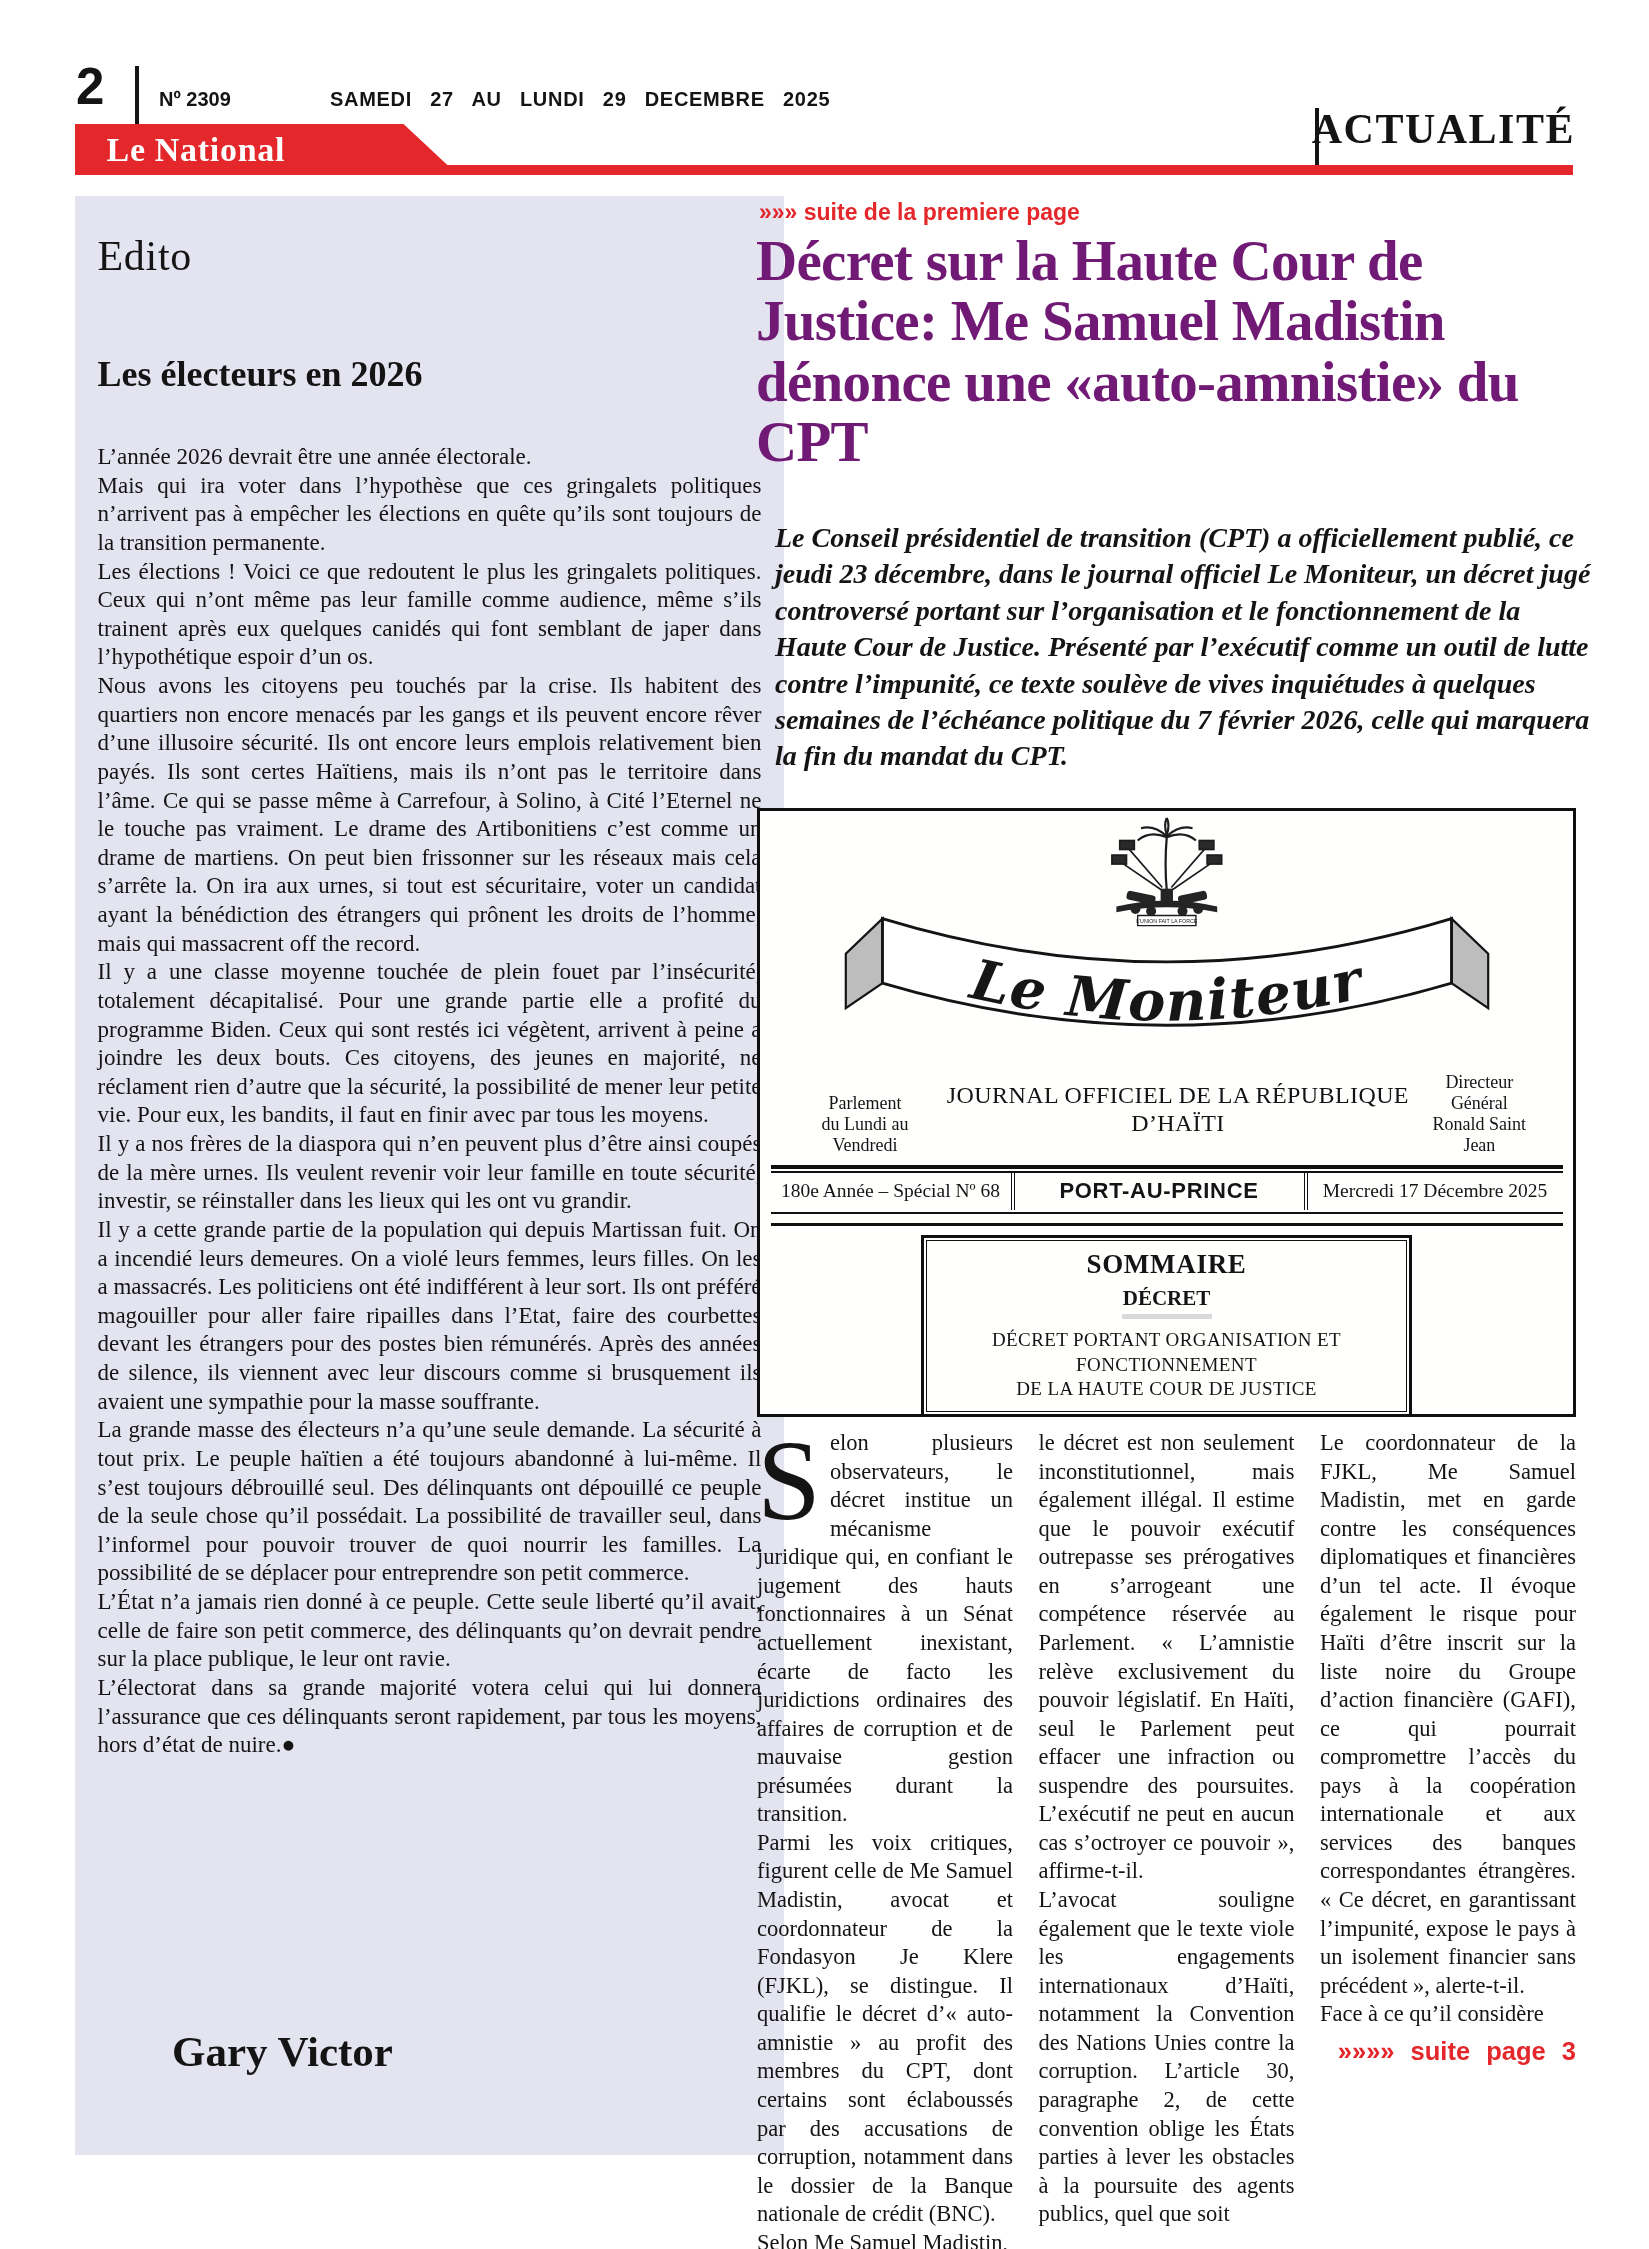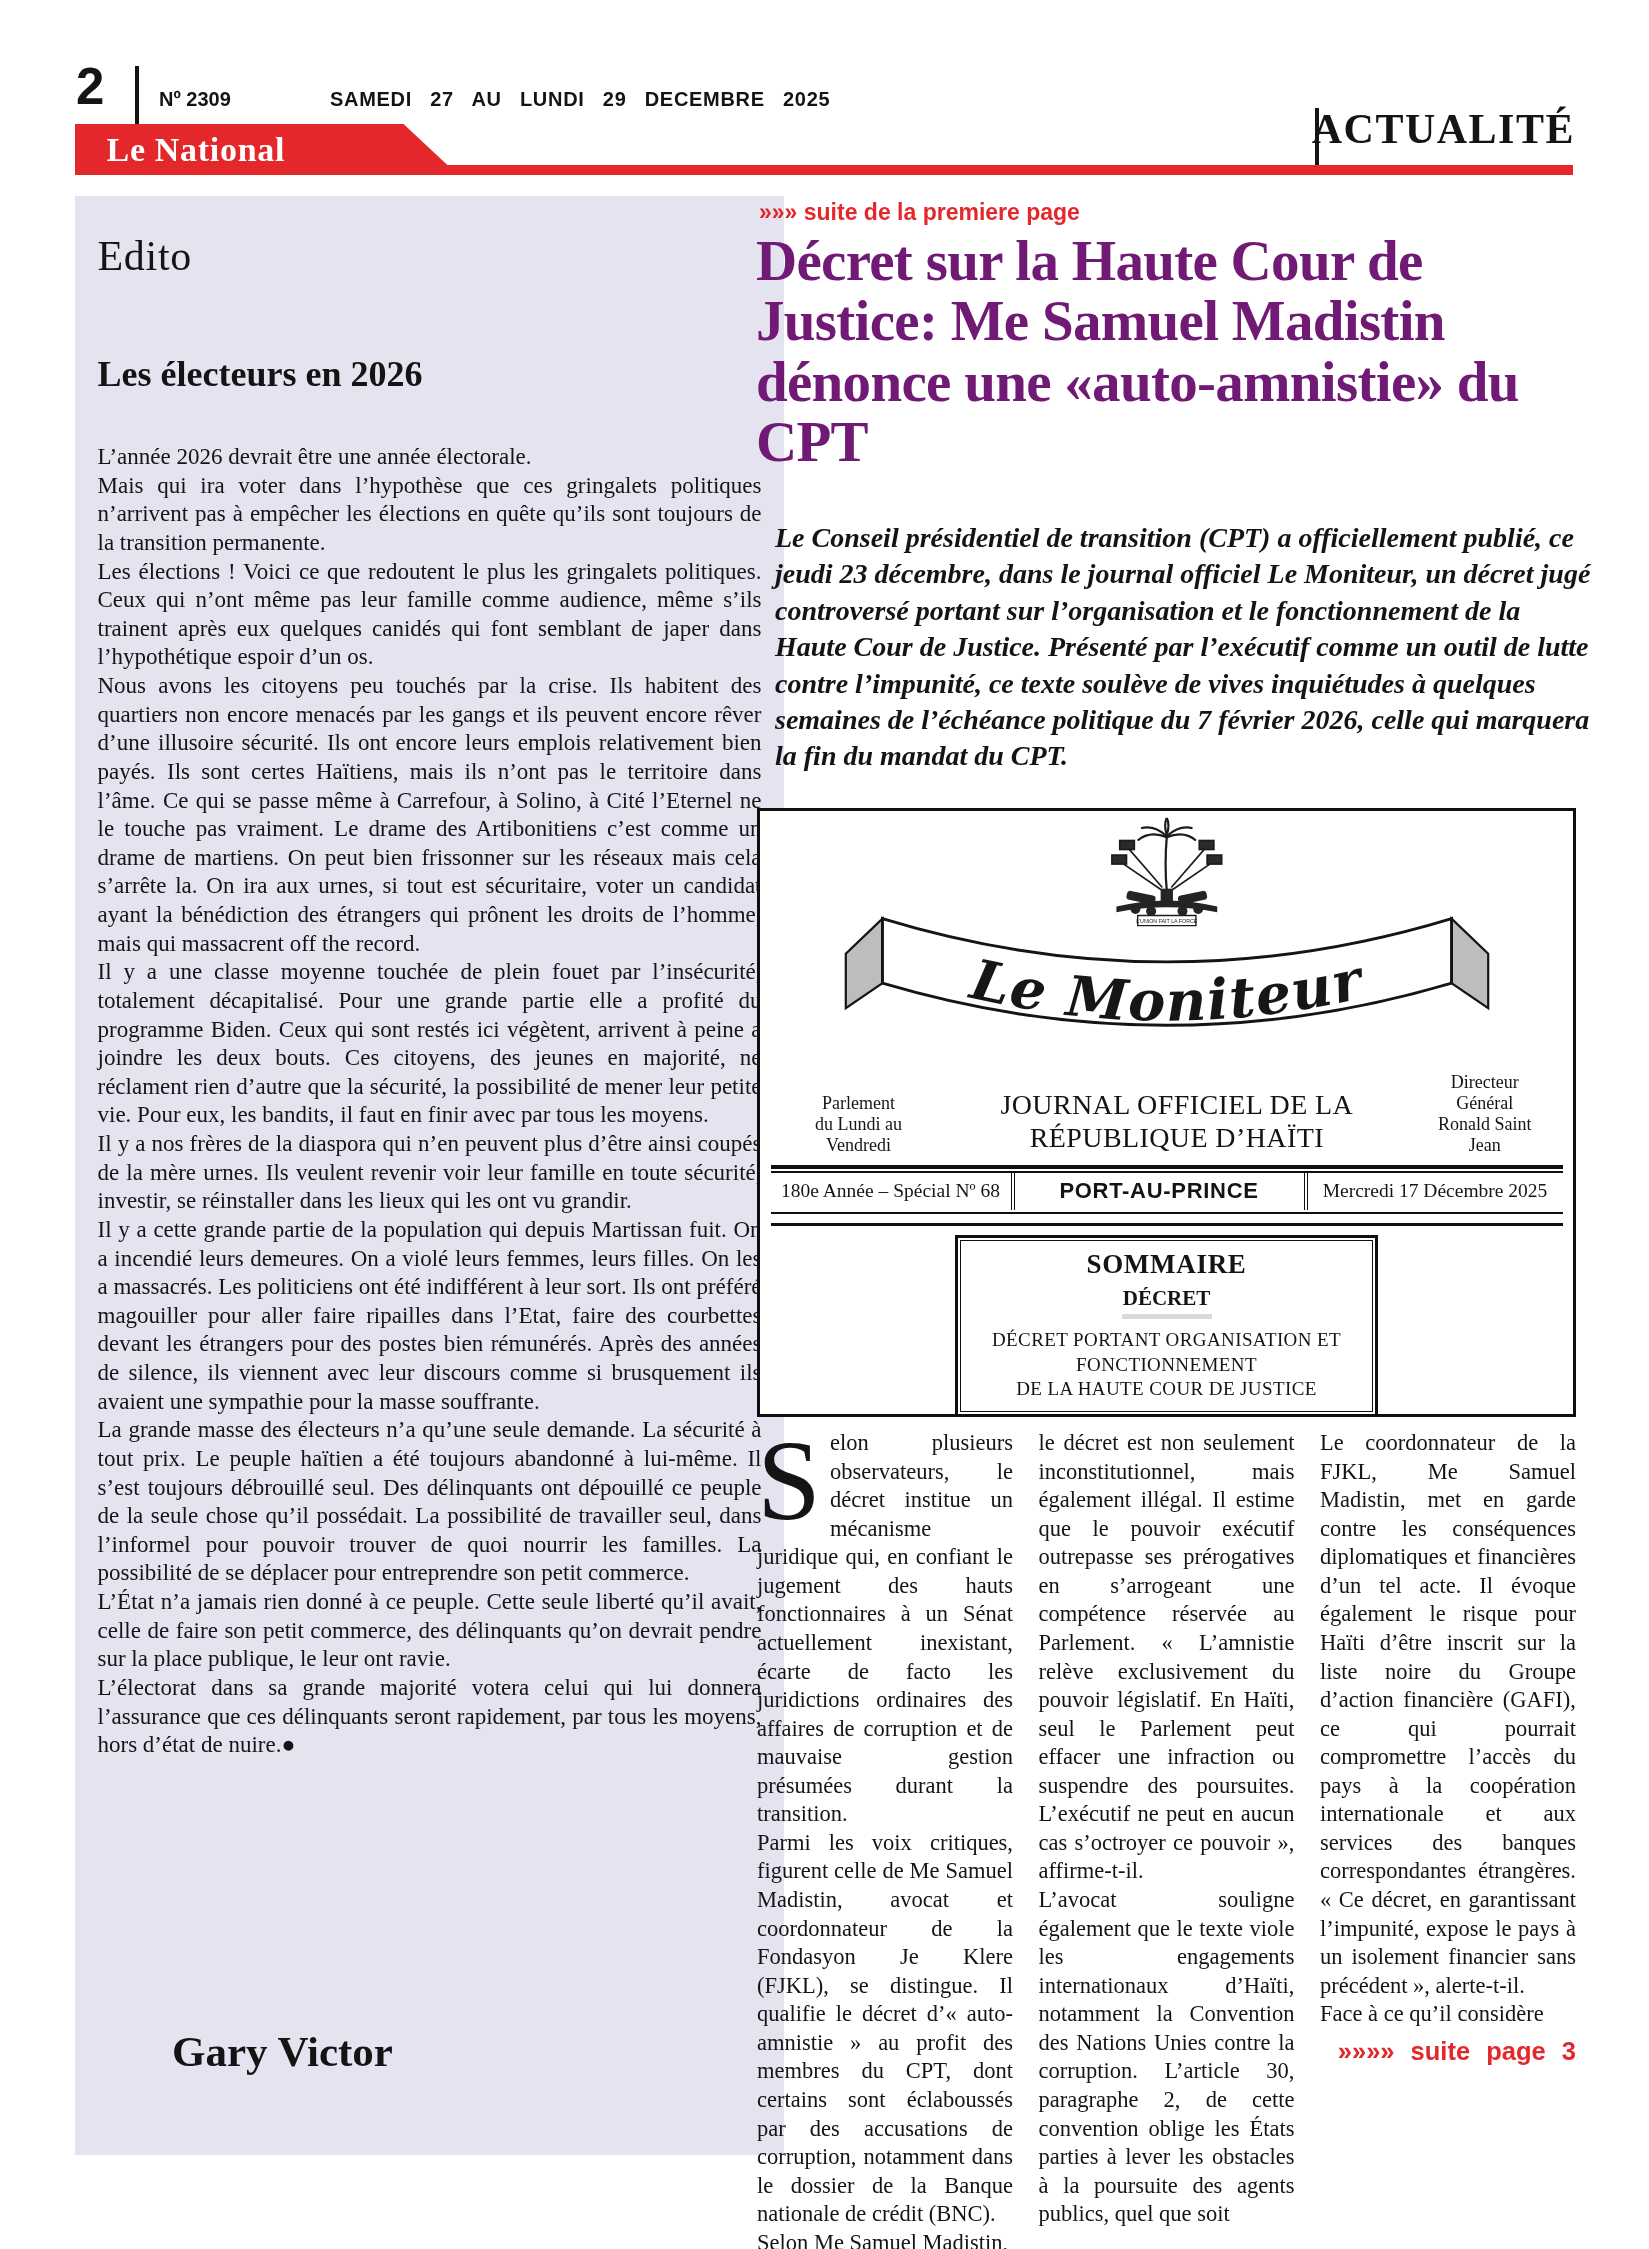--- a/index.html
+++ b/index.html
@@ -45,31 +45,31 @@
         font-size:28px;line-height:1.3;font-weight:700;font-style:italic;}
 
   
   .moniteur{position:absolute;left:757px;top:808px;width:819px;height:609px;
         border:3.7px solid #0f0f0f;box-sizing:border-box;background:#fffffe;overflow:hidden;text-align:center;}
   .emblem{display:block;margin:6px auto 0;height:112px;}
   .ribbon{display:block;margin:-31.5px auto 0;}
   .mon-info{display:flex;justify-content:space-between;align-items:flex-end;
         margin:3px 37px 0;font-size:18px;line-height:1.18;}
   .mon-info .side{text-align:center;}
-  .mon-info .c{font-size:28px;letter-spacing:0.4px;margin-bottom:2px;}
+  .mon-info .c{font-size:24px;letter-spacing:0.4px;margin-bottom:19px;}
   .mr-thick{height:3.7px;background:#0f0f0f;margin:9px 10.5px 0;}
   .mr-thin{height:1.5px;background:#0f0f0f;margin:2.2px 10.5px 0;}
   .mon-row{display:flex;margin:0 10.5px;height:37px;align-items:center;}
   .mon-cell{font-size:19.5px;}
   .mon-cell.l{flex:0 0 240px;}
   .mon-cell.m{flex:1;font-family:"Liberation Sans",sans-serif;font-weight:700;font-size:22px;
         letter-spacing:0.7px;border-left:4.5px double #0f0f0f;border-right:4.5px double #0f0f0f;
         align-self:stretch;display:flex;align-items:center;justify-content:center;}
   .mon-cell.r{flex:0 0 255px;}
-  .sommaire{margin:9px auto 0;width:423px;border:3.7px solid #0f0f0f;padding:2.2px;box-sizing:border-box;}
+  .sommaire{margin:9px auto 0;width:491px;border:3.7px solid #0f0f0f;padding:2.2px;box-sizing:border-box;}
   .sommaire-inner{border:1.5px solid #0f0f0f;padding:6px 9px 9px;}
   .som-title{font-size:27px;font-weight:700;letter-spacing:0.7px;margin:1.5px 0 6px;}
   .som-sub{font-size:21px;font-weight:700;margin:0;}
   .som-sub-bar{width:90px;height:5.2px;background:#d9d9d9;margin:3px auto 9px;}
   .som-line{font-size:19px;line-height:1.3;letter-spacing:0.4px;}
 
   
   .cols{position:absolute;left:757px;top:1429px;width:819px;display:flex;gap:25.5px;}
   .col{flex:1;font-size:22.5px;line-height:1.27;text-align:justify;}
   .col p{margin:0;}

